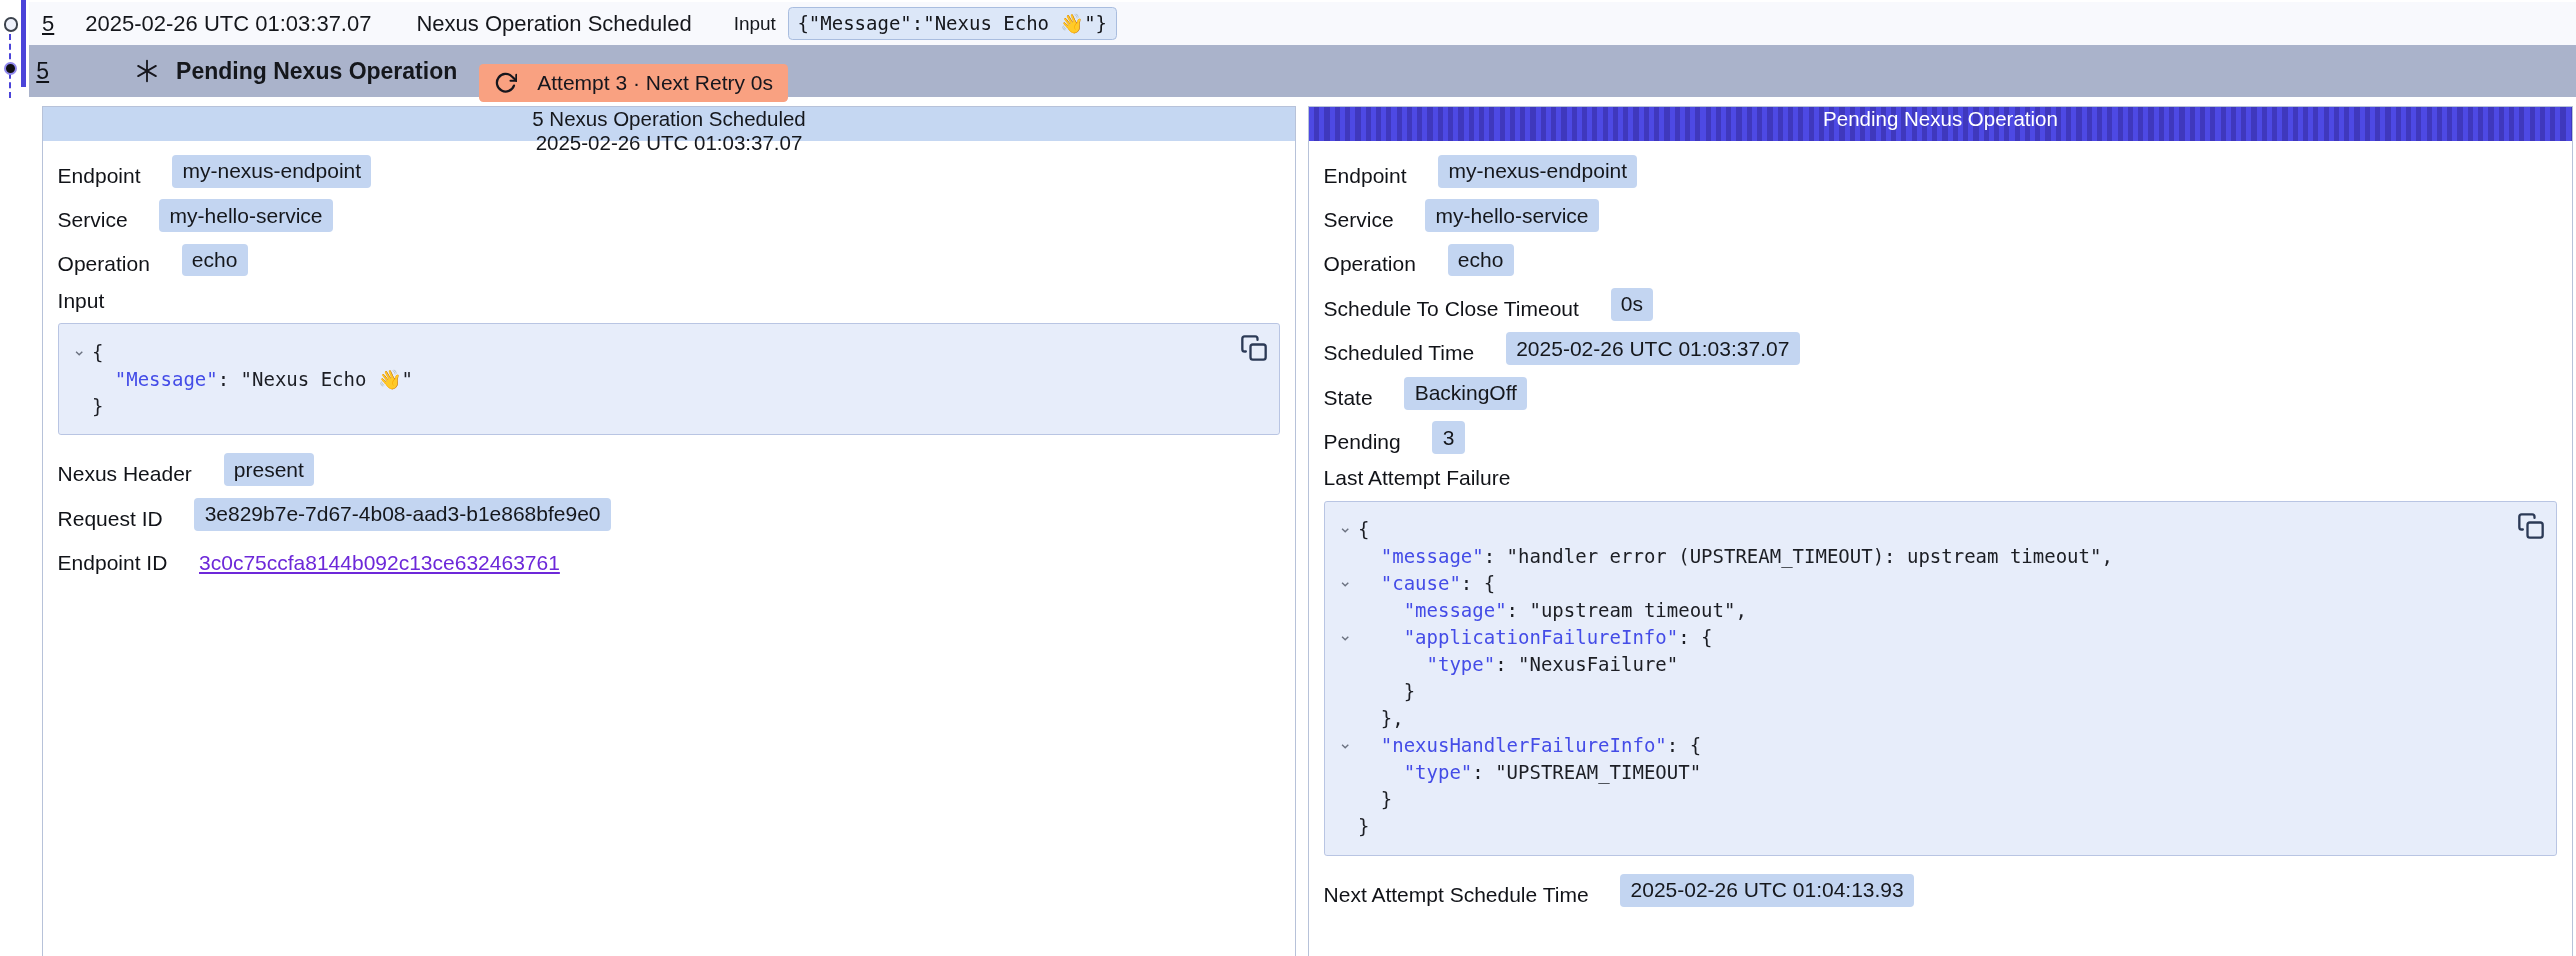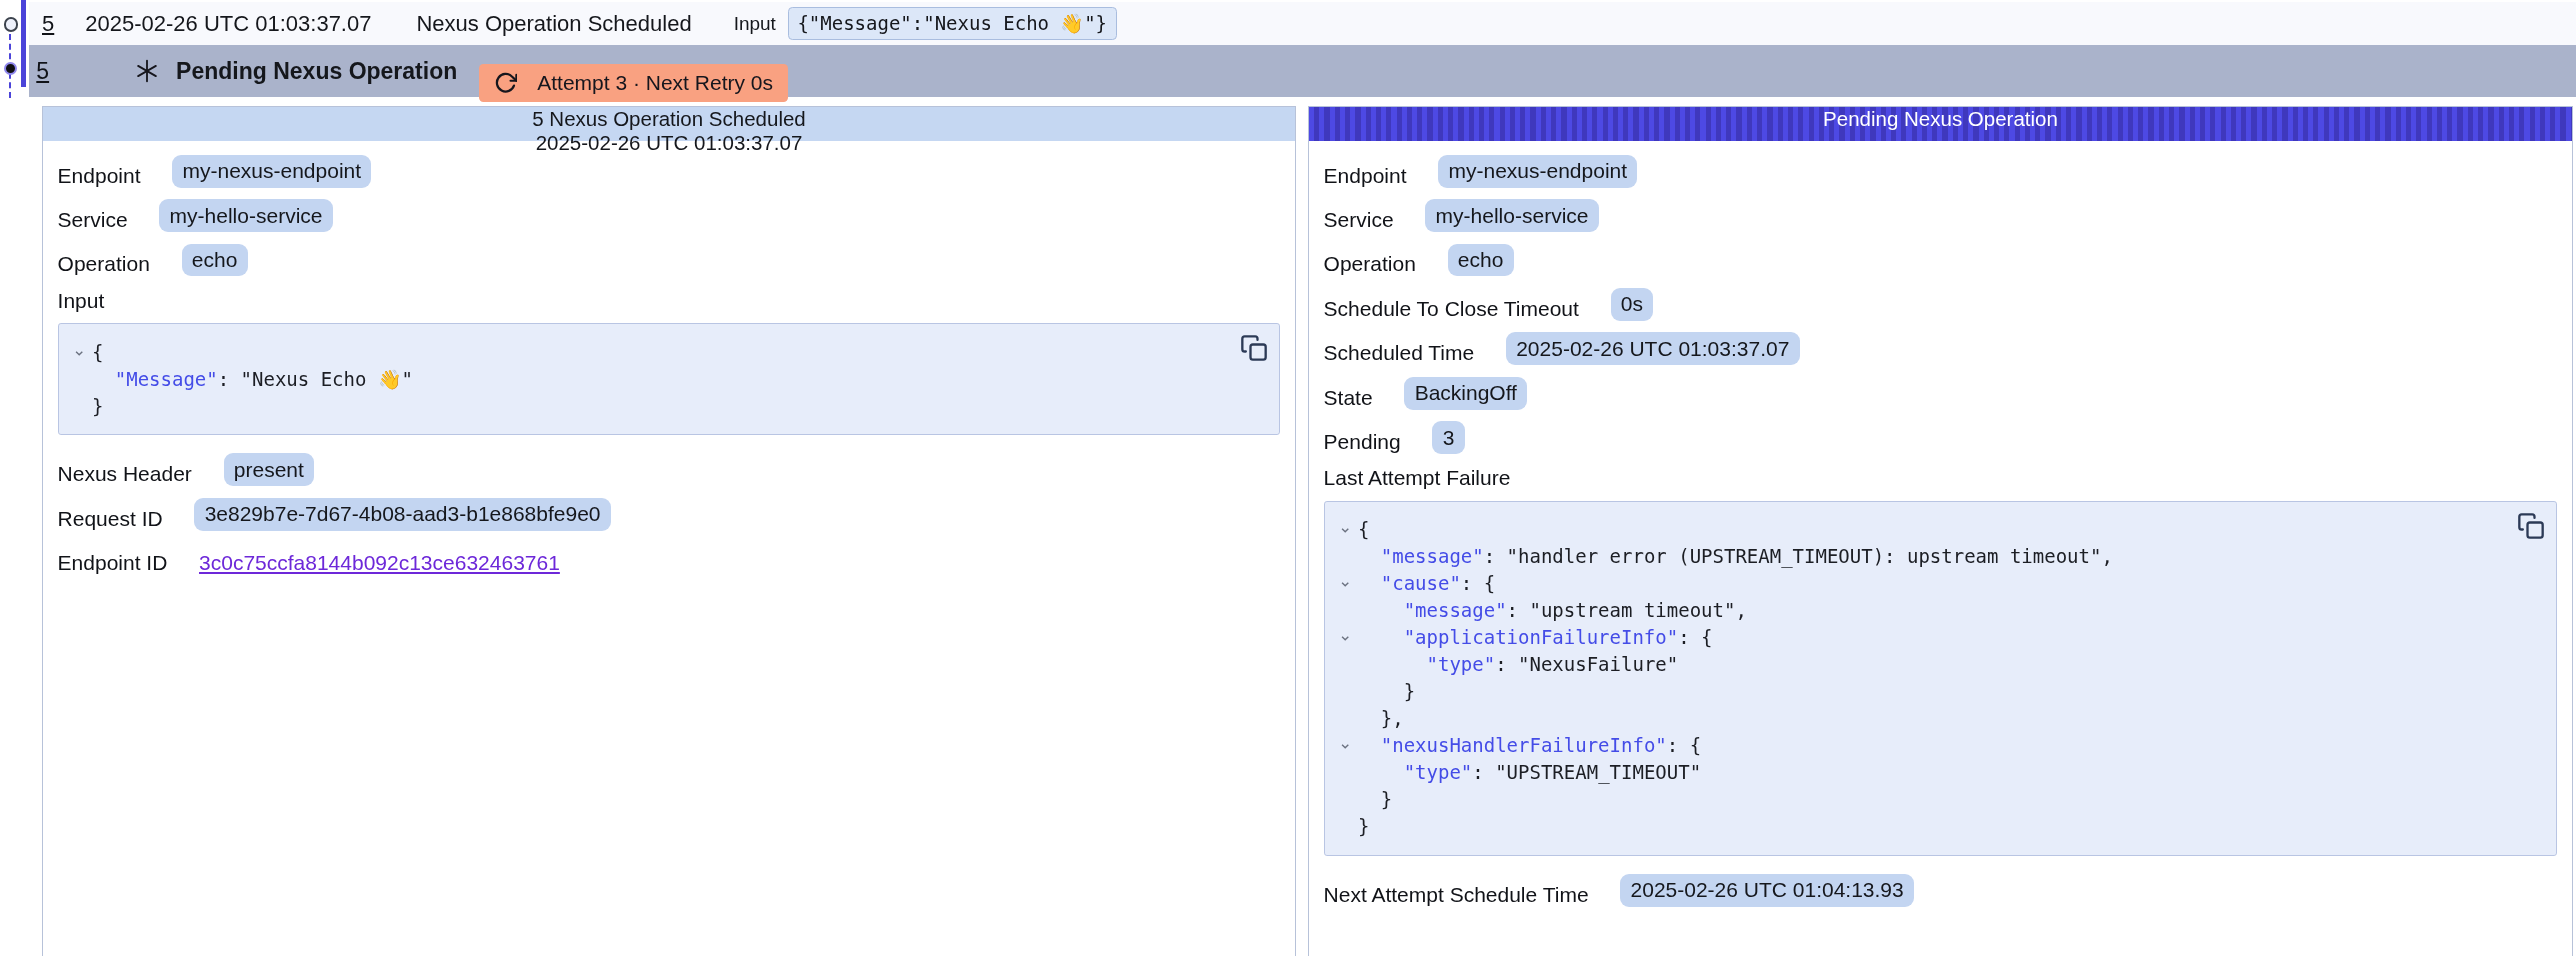--- a/index.html
+++ b/index.html
@@ -33,21 +33,21 @@
   .panel.left  { left:42px;   width:1254px; }
   .panel.right { left:1308px; width:1265px; }
   .panel-header { height:34px; display:flex; align-items:center; justify-content:space-between; padding:0 13px; font-size:20.5px; font-weight:500;flex-direction:column; }
   .panel.left .panel-header { background:#c5d7f2; color:#15171c; }
   .panel.right .panel-header { color:#fff;
      background:repeating-linear-gradient(to right, #4d49e4 0px, #4d49e4 5.1px, #3f38bd 5.1px, #3f38bd 10.3px); }
   .panel-body { padding:14.6px 14.6px; }
 
   .field { display:flex; align-items:flex-end; height:32px; margin-bottom:12.4px; font-size:21px; color:#111318;gap:20px; }
   .field .label { margin-right:11.7px; }
-  .badge { background:#c3d5f1; border-radius:9px; padding:4.4px 10.3px; font-size:21px; color:#15171c;margin-top:15px; }
+  .badge { background:#c3d5f1; border-radius:4px; padding:4.4px 10.3px; font-size:21px; color:#15171c;margin-top:15px; }
   .link-value { color:#6d28d9; text-decoration:underline; }
 
   .section-label { font-size:21px; margin:4.4px 0 10.3px; color:#111318; }
 
   .codeblock { position:relative; background:#e7edfa; border:1.5px solid #b9c5e3; border-radius:2.9px; padding:14.6px 14.6px 14.6px 7.3px; margin-bottom:19px; }
   .code-line { display:flex; font-family:"DejaVu Sans Mono", monospace; font-size:19px; line-height:27px; white-space:pre; }
   .gutter { width:26px; flex:none; display:flex; justify-content:center; align-items:flex-start; padding-top:8px; }
   .gutter svg { width:12.4px; height:12.4px; }
   .code-text .k { color:#444ce7; }
   .code-text .p { color:#1c1e24; }

